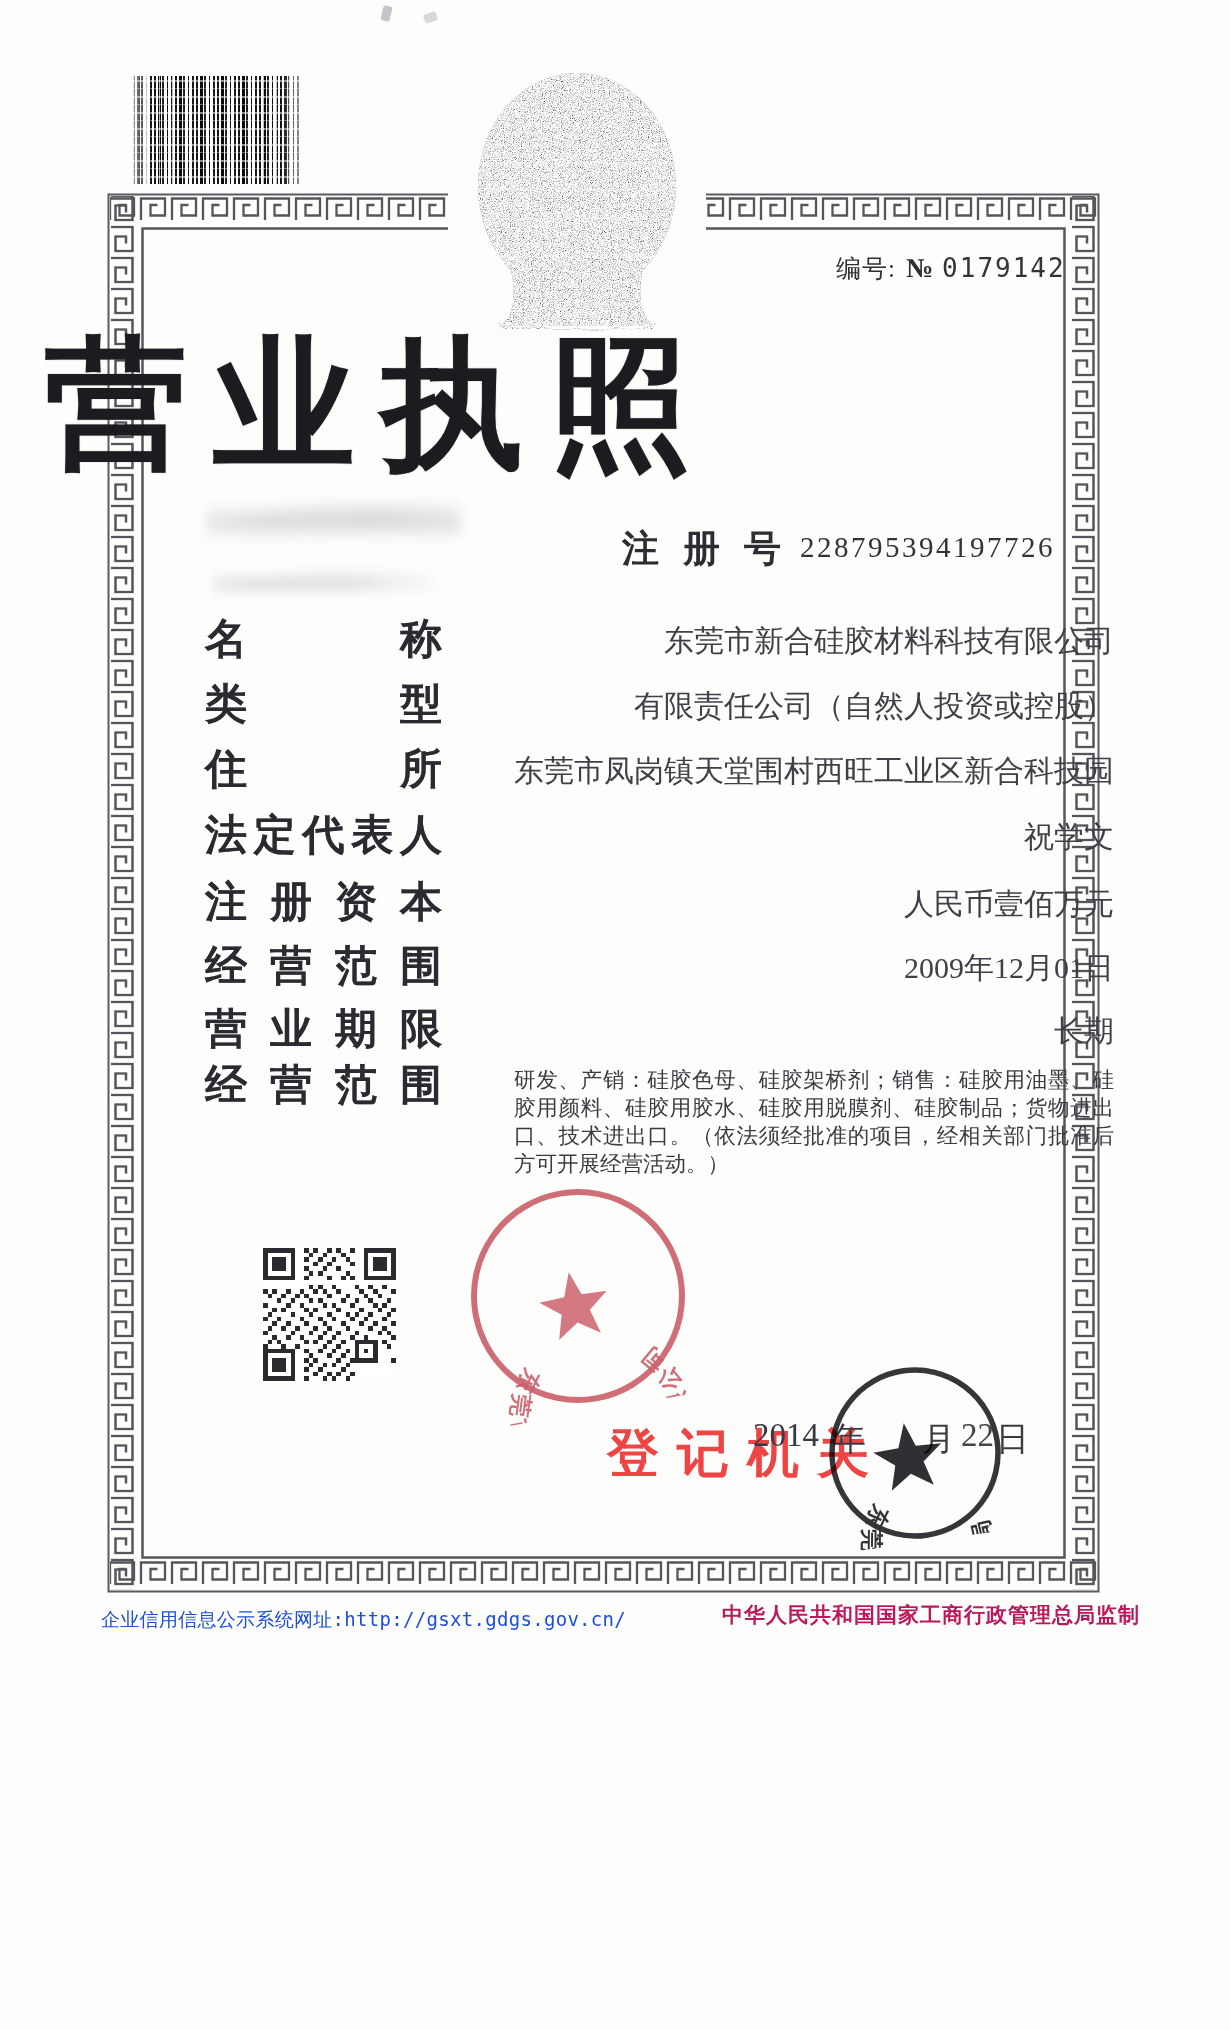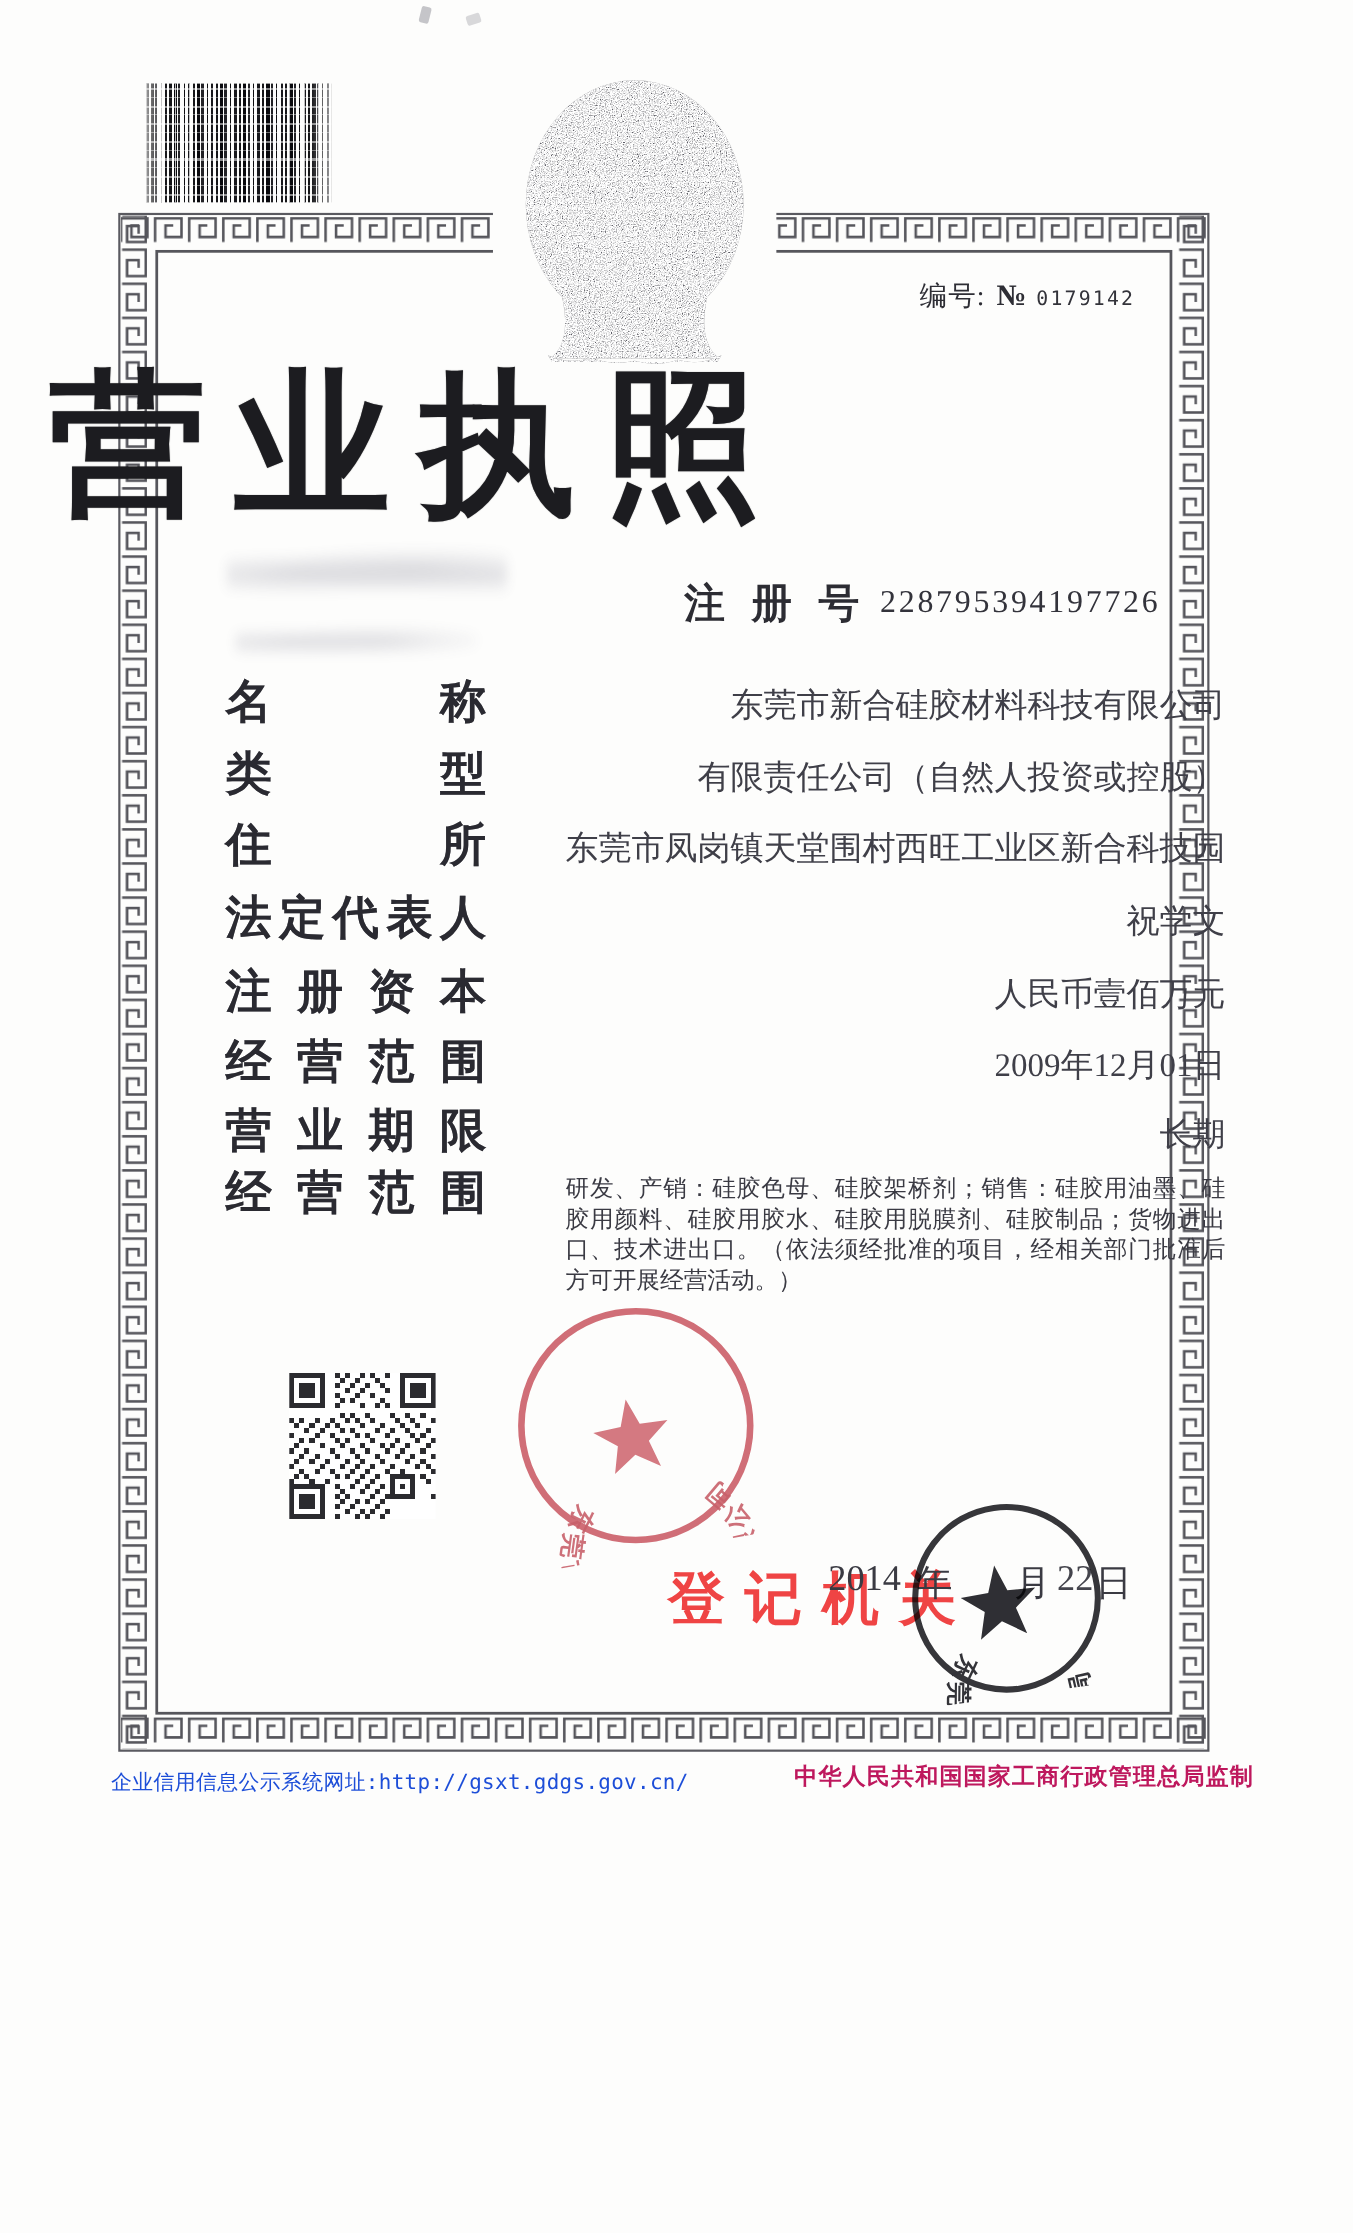--- a/index.html
+++ b/index.html
@@ -28,21 +28,21 @@
       repeating-linear-gradient(90deg,rgba(255,255,255,.7) 0 1px,transparent 1px 13px),
       repeating-linear-gradient(90deg,#1a1a1d 0 2px,transparent 2px 4px,#0f0f12 4px 7px,transparent 7px 8px,#26262a 8px 10px,transparent 10px 13px,#141417 13px 14px,transparent 14px 17px,#1d1d21 17px 19px,transparent 19px 21px);
     filter:blur(.35px) contrast(1.05);
   }
   .barcode::before{content:"";position:absolute;inset:0;
     background:linear-gradient(90deg,rgba(253,253,252,.55),transparent 10%,transparent 88%,rgba(253,253,252,.55));}
 
   
   .serial{left:836px;top:252px;font-size:25px;color:#2e2e35;letter-spacing:1px;white-space:nowrap;}
   .serial .numero{font-weight:bold;font-size:27px;margin:0 8px 0 10px;}
-  .serial .num{font-family:"DejaVu Sans Mono","Liberation Mono",monospace;font-size:18px;letter-spacing:2px;color:#33333a;}
+  .serial .num{font-family:"DejaVu Sans Mono","Liberation Mono",monospace;font-size:26px;letter-spacing:2px;color:#33333a;}
 
   .title{left:45px;top:330px;width:1100px;text-align:left;font-size:142px;line-height:150px;
     font-weight:bold;letter-spacing:26px;color:#1c1c20;text-shadow:0 0 1px rgba(20,20,20,.55);}
 
   .reg-label{left:622px;top:524px;font-size:37px;font-weight:bold;letter-spacing:24px;color:#2c2c33;white-space:nowrap;}
   .reg-number{left:800px;top:531px;font-size:29px;letter-spacing:2.5px;color:#33333b;white-space:nowrap;}
 
   
   .field-row{left:205px;right:116px;display:flex;align-items:center;height:66px;justify-content:space-between;}
   .r0{top:606px;}.r1{top:671px;}.r2{top:736px;}.r3{top:802px;}

